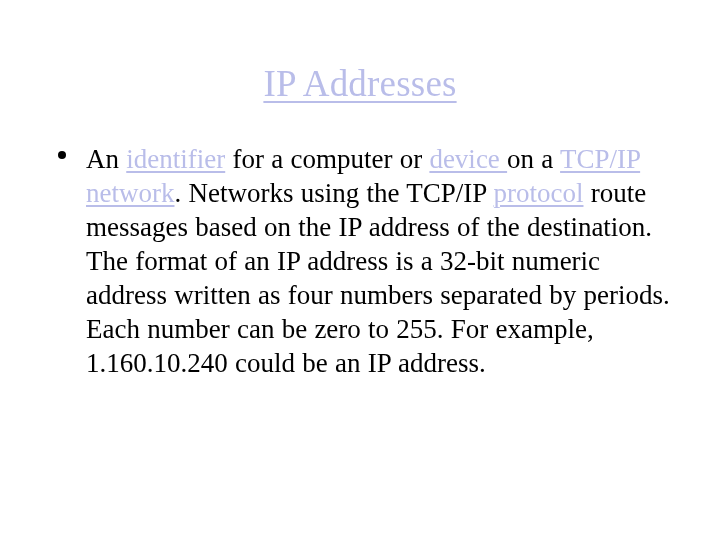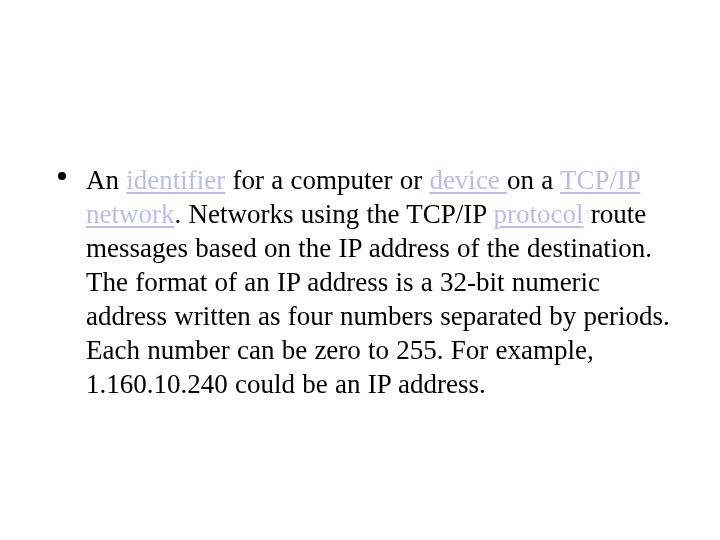--- a/index.html
+++ b/index.html
@@ -43,21 +43,21 @@
     text-underline-offset: 5px;
     text-decoration-thickness: 2px;
     letter-spacing: 0.2px;
     white-space: nowrap;
   }
 
   
   .body-area {
     position: absolute;
     left: 44px;
-    top: 163px;
+    top: 142px;
     width: 640px;
   }
 
   .bullet-row {
     position: relative;
     display: block;
     padding-left: 42px;
   }
 
   .bullet-marker {
@@ -85,20 +85,23 @@
     text-decoration: underline;
     text-underline-offset: 3px;
     text-decoration-thickness: 1.5px;
   }
 </style>
 </head>
 <body style="background: rgb(255, 255, 255);">
 
 <div class="slide" style="background: rgb(255, 255, 255);">
 
+  <div class="title-area">
+    <span class="slide-title" style="color: rgb(185, 189, 233);">IP Addresses</span>
+  </div>
 
   <div class="body-area">
     <div class="bullet-row">
       <span class="bullet-marker" style="background: rgb(0, 0, 0);"></span>
       <span class="bullet-text" id="bullet-0" style="color: rgb(0, 0, 0);"><span>An </span><span class="lnk" style="color: rgb(185, 189, 233);">identifier</span><span> for a computer or </span><span class="lnk" style="color: rgb(185, 189, 233);">device </span><span>on a </span><span class="lnk" style="color: rgb(185, 189, 233);">TCP/IP</span><span> </span><span class="lnk" style="color: rgb(185, 189, 233);">network</span><span>. Networks using the TCP/IP </span><span class="lnk" style="color: rgb(185, 189, 233);">protocol</span><span> route messages based on the IP address of the destination. The format of an IP address is a 32-bit numeric address written as four numbers separated by periods. Each number can be zero to 255. For example, 1.160.10.240 could be an IP address.</span></span>
     </div>
   </div>
 
 </div>
 

